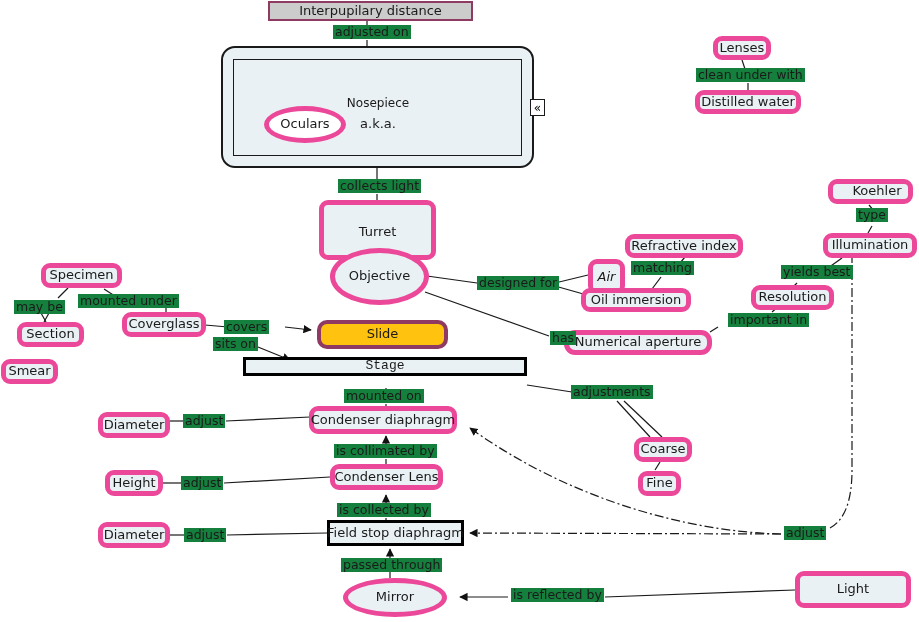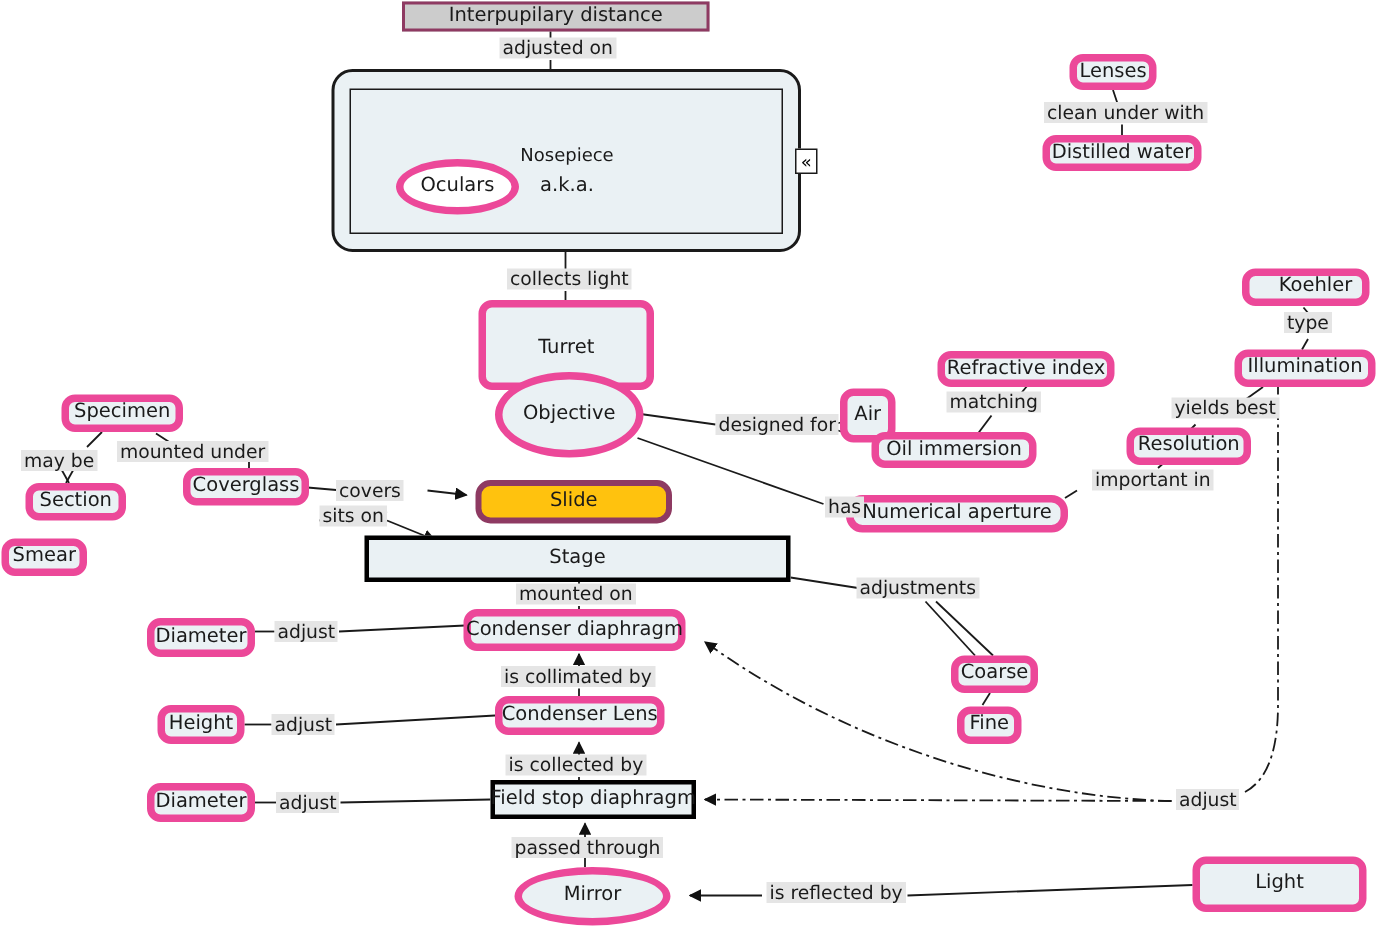--- a/index.html
+++ b/index.html
@@ -91,21 +91,21 @@
     display: flex;
     align-items: center;
     justify-content: center;
     font-size: 12px;
     color: #000;
     z-index: 6;
   }
   
   .edge-label {
     position: absolute;
-    background: #e5e5e5;
+    background: #15803d;
     color: #1a1a1a;
     font-size: 12.5px;
     line-height: 1.1;
     white-space: nowrap;
     padding: 0 2px;
     z-index: 4;
   }
 </style>
 </head>
 <body>
@@ -228,21 +228,21 @@
   </div>
 
   <div class="node" style="left:319px; top:200px; width:117px; height:60px;
               align-items:flex-start; padding-top:20px; z-index:2;">
     <span>Turret</span>
   </div>
   <div class="node ellipse" style="left:330px; top:248px; width:99px; height:57px; z-index:3;">
     <span>Objective</span>
   </div>
 
-  <div class="node" style="left:560px; top:259px; width:37px; height:36px;">
+  <div class="node" style="left:588px; top:259px; width:37px; height:36px;font-style:italic;">
     <span>Air</span>
   </div>
   <div class="node" style="left:581px; top:288px; width:110px; height:24px;">
     <span>Oil immersion</span>
   </div>
   <div class="node" style="left:625px; top:234px; width:118px; height:24px;">
     <span>Refractive index</span>
   </div>
   <div class="node" style="left:564px; top:330px; width:148px; height:25px;border-radius:11px;">
     <span>Numerical aperture</span>
@@ -267,21 +267,21 @@
   <div class="node" style="left:1px; top:359px; width:57px; height:25px;">
     <span>Smear</span>
   </div>
   <div class="node" style="left:122px; top:312px; width:84px; height:25px;">
     <span>Coverglass</span>
   </div>
 
   <div class="node slide" style="left:317px; top:320px; width:131px; height:29px;">
     <span>Slide</span>
   </div>
-  <div class="node thick" style="left:243px; top:357px; width:284px; height:31px;">
+  <div class="node thick" style="left:243px; top:357px; width:284px; height:19px;font-family:Liberation Mono, monospace;">
     <span>Stage</span>
   </div>
 
   <div class="node" style="left:309px; top:406px; width:148px; height:28px;">
     <span>Condenser diaphragm</span>
   </div>
   <div class="node" style="left:330px; top:464px; width:113px; height:26px;">
     <span>Condenser Lens</span>
   </div>
   <div class="node thick" style="left:327px; top:520px; width:137px; height:26px;">

